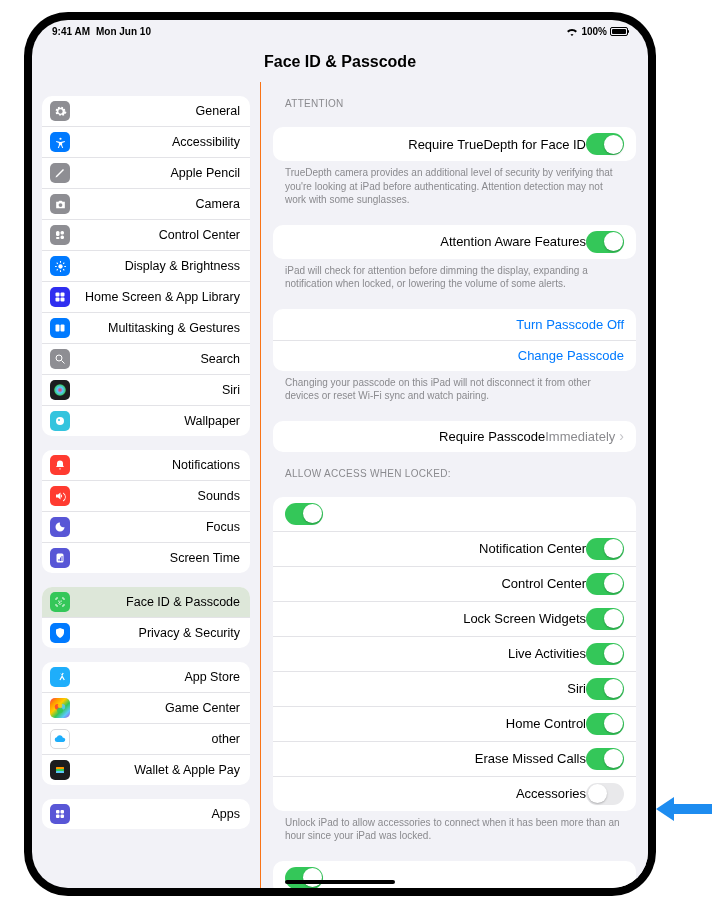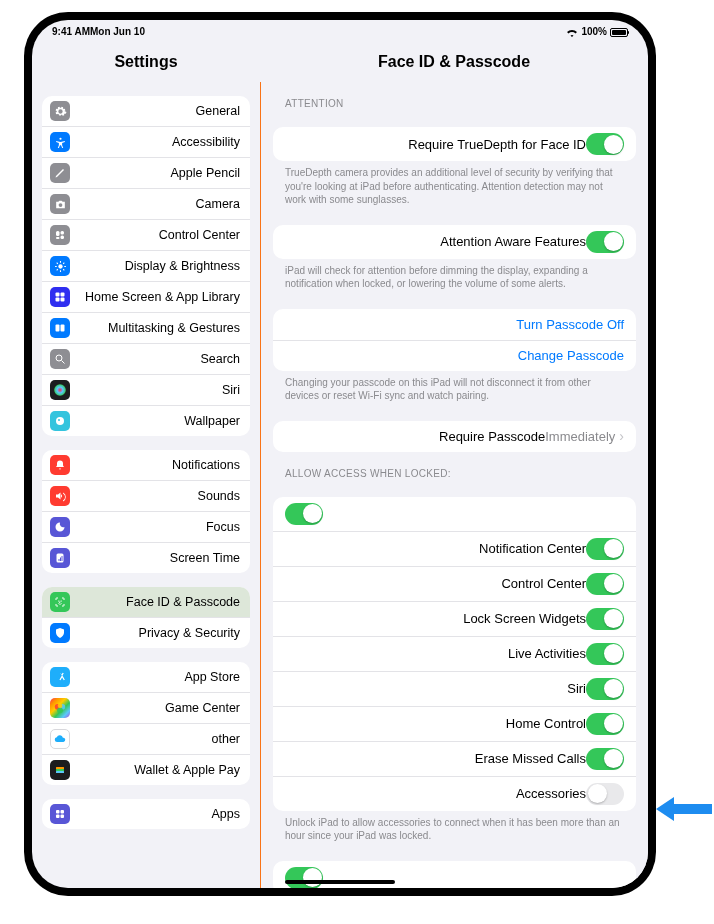--- a/index.html
+++ b/index.html
@@ -31,22 +31,22 @@
   .status-bar {
     height: 22px;
     display: flex;
     justify-content: space-between;
     align-items: center;
     padding: 0 20px;
     font-size: 10px;
     font-weight: 600;
     color: #000;
   }
-  .status-left { display: flex; gap: 0; }
-  .status-right { display: flex; gap: 3px; align-items: flex-end; }
+  .status-left { display: flex; gap: 6px; }
+  .status-right { display: flex; gap: 3px; align-items: center; }
   .battery-icon {
     width: 18px; height: 9px; border: 1px solid #000; border-radius: 2px; position: relative;
   }
   .battery-icon::after { content:""; position:absolute; right:-2px; top:2px; width:1.5px; height:3px; background:#000; border-radius:0 1px 1px 0;}
   .battery-icon .fill { position:absolute; left:1px; top:1px; bottom:1px; right:1px; background:#000; border-radius:1px;}
   .wifi-icon { width:12px; height:9px; }
   .header-row {
     display: flex;
     height: 40px;
   }
@@ -169,21 +169,20 @@
             <path d="M12 18l-3-3a5 5 0 016 0zM5 11l-3-3a14 14 0 0120 0l-3 3a10 10 0 00-14 0z" fill="#000"></path>
           </svg>
         <span>100%</span>
         <span class="battery-icon">
             <span class="fill"></span>
           </span>
       </div>
     </div>
 
     <div class="header-row">
-      <div class="header-left">Settings</div>
       <div class="header-right">Face ID &amp; Passcode</div>
     </div>
 
     <div class="content-row">
       <div class="sidebar" id="sidebar">
           <div class="group">
             <div class="row">
               <span class="icon" style="background: rgb(142, 142, 147);">
                 <svg viewBox="0 0 24 24" width="13" height="13">
                   <path fill="#fff" d="M12 8a4 4 0 100 8 4 4 0 000-8zm9 4l2 1-1 3-2-.5a8 8 0 01-1.5 1.5l.5 2-3 1-1-2h-2l-1 2-3-1 .5-2A8 8 0 016 16.5L4 17l-1-3 2-1v-2L3 10l1-3 2 .5A8 8 0 017.5 6L7 4l3-1 1 2h2l1-2 3 1-.5 2A8 8 0 0118 7.5l2-.5 1 3-2 1z"></path>

